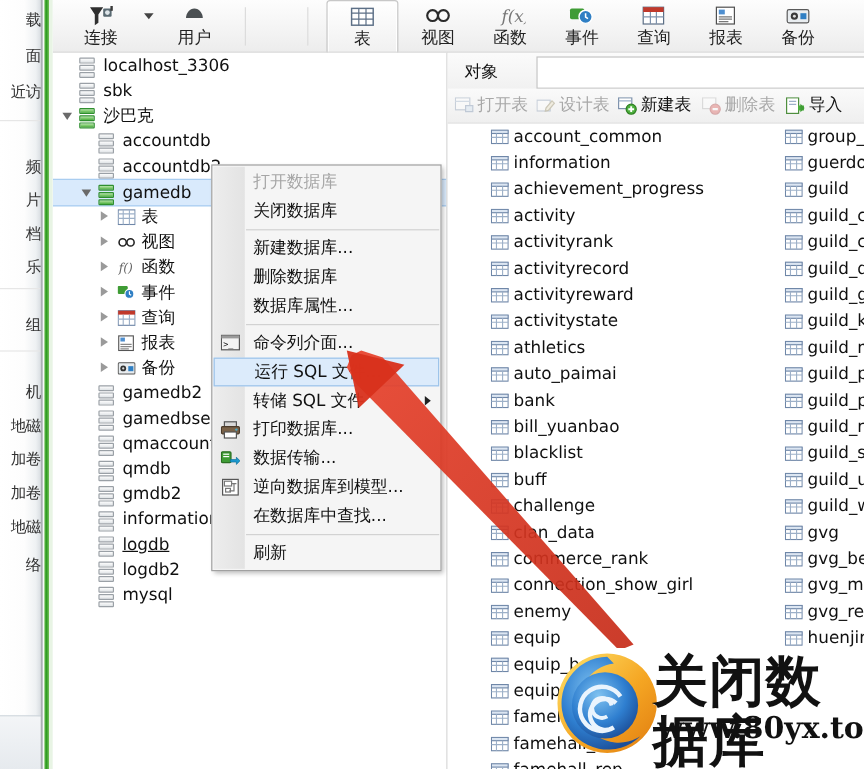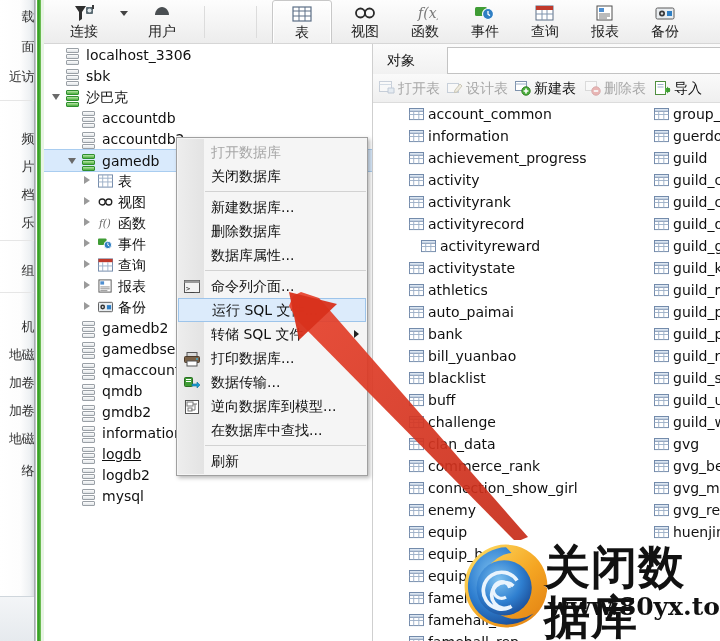--- a/index.html
+++ b/index.html
@@ -600,21 +600,21 @@
               <svg width="15" height="13" viewBox="0 0 16 14" style="position:absolute;left:0;top:5px">
                 <rect x="0.5" y="0.5" width="15" height="12" fill="#fff" stroke="#6f87a8"></rect>
                 <rect x="0.5" y="0.5" width="15" height="3" fill="#dce6f2" stroke="#6f87a8"></rect>
                 <line x1="0.5" y1="7" x2="15.5" y2="7" stroke="#9db0c8"></line>
                 <line x1="5" y1="3.5" x2="5" y2="12.5" stroke="#9db0c8"></line>
                 <line x1="10.5" y1="3.5" x2="10.5" y2="12.5" stroke="#9db0c8"></line>
               </svg>
             </span>
             <span class="tname">activityrecord</span>
           </div>
-          <div class="trow" style="left: 48px; top: 132px; width: 230px;">
+          <div class="trow" style="left: 36px; top: 132px; width: 230px;">
             <span style="position: absolute; left: 0px; top: 0px; width: 17px; height: 22px;">
               <svg width="15" height="13" viewBox="0 0 16 14" style="position:absolute;left:0;top:5px">
                 <rect x="0.5" y="0.5" width="15" height="12" fill="#fff" stroke="#6f87a8"></rect>
                 <rect x="0.5" y="0.5" width="15" height="3" fill="#dce6f2" stroke="#6f87a8"></rect>
                 <line x1="0.5" y1="7" x2="15.5" y2="7" stroke="#9db0c8"></line>
                 <line x1="5" y1="3.5" x2="5" y2="12.5" stroke="#9db0c8"></line>
                 <line x1="10.5" y1="3.5" x2="10.5" y2="12.5" stroke="#9db0c8"></line>
               </svg>
             </span>
             <span class="tname">activityreward</span>

